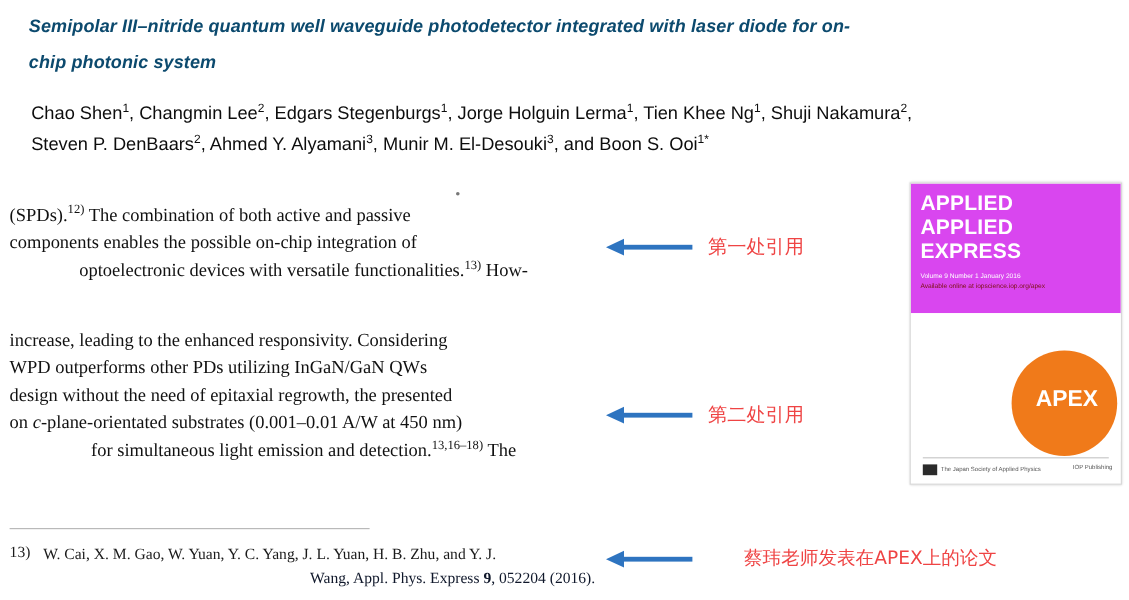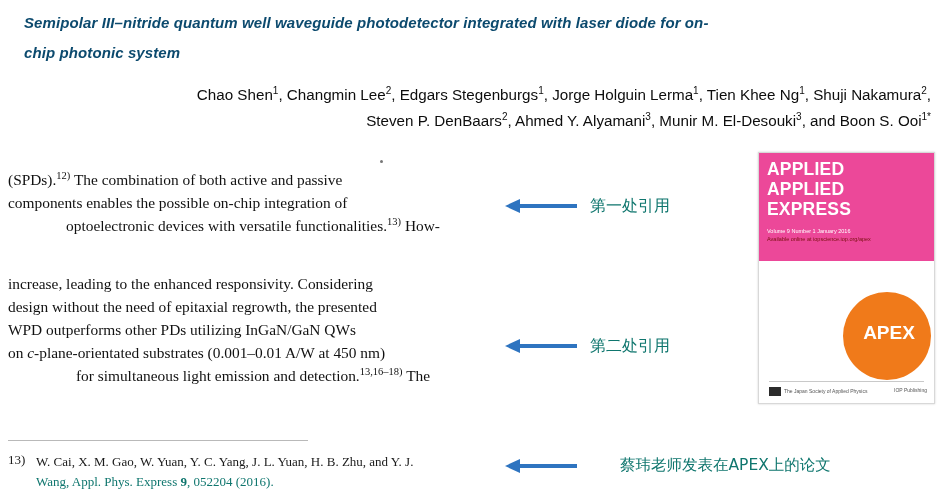--- a/index.html
+++ b/index.html
@@ -36,21 +36,20 @@
 
   
   .authors {
     position: absolute;
     left: 26px;
     top: 82px;
     width: 905px;
     color: #0d0d0d;
     font-size: 15.2px;
     line-height: 26px;
-    text-align: right;
   }
   .authors sup {
     font-size: 10px;
     vertical-align: super;
     line-height: 0;
   }
 
   
   .bodycol {
     position: absolute;
@@ -97,21 +96,21 @@
     position: absolute;
     left: 36px;
     top: 452px;
     width: 460px;
     font-family: "Liberation Serif", serif;
     font-size: 13px;
     line-height: 20px;
     color: #1a1a1a;
   }
   .reftext b { font-weight: bold; }
-  .refline-2 { color: #0f766e; }
+  .refline-2 { color: #0f172a; text-align: right; }
 
   
   .ref-rule {
     position: absolute;
     left: 8px;
     top: 440px;
     width: 300px;
     height: 1px;
     background: #b9b9b9;
   }
@@ -143,21 +142,21 @@
   .arrow2 { left: 505px; top: 339px; width: 72px; }
   .arrow2 .shaft { left: 15px; width: 57px; }
   .arrow2 .head { left: 0; }
   .arrow3 { left: 505px; top: 459px; width: 72px; }
   .arrow3 .shaft { left: 15px; width: 57px; }
   .arrow3 .head { left: 0; }
 
   
   .annot {
     position: absolute;
-    color: #0f766e;
+    color: #ef4444;
     font-family: "DejaVu Sans", sans-serif;
     font-size: 16px;
     white-space: nowrap;
   }
   .annot1 { left: 590px; top: 196px; }
   .annot2 { left: 590px; top: 336px; }
   .annot3 { left: 620px; top: 455px; font-size: 15.5px; text-align: center; }
 
   
   .cover {
@@ -169,21 +168,21 @@
     background: #ffffff;
     border: 1px solid #d8d8d8;
     box-shadow: 0 0 2px rgba(0,0,0,0.18);
     overflow: hidden;
   }
   .cover-top {
     position: absolute;
     left: 0; top: 0;
     width: 175px;
     height: 108px;
-    background: #ec4899;
+    background: #d946ef;
     text-decoration: underline;
   }
   .cover-title {
     position: absolute;
     left: 8px;
     top: 6px;
     color: #ffffff;
     font-family: "Liberation Sans", sans-serif;
     font-weight: bold;
     font-size: 17.5px;
@@ -276,22 +275,22 @@
   <div class="stray-dot"></div>
 
   <div class="bodycol para1">
     <div>(SPDs).<sup>12)</sup> The combination of both active and passive</div>
     <div>components enables the possible on-chip integration of</div>
     <div class="lastline">optoelectronic devices with versatile functionalities.<sup>13)</sup> How-</div>
   </div>
 
   <div class="bodycol para2">
     <div>increase, leading to the enhanced responsivity. Considering</div>
+    <div>WPD outperforms other PDs utilizing InGaN/GaN QWs</div>
     <div>design without the need of epitaxial regrowth, the presented</div>
-    <div>WPD outperforms other PDs utilizing InGaN/GaN QWs</div>
     <div>on <span class="italic">c</span>-plane-orientated substrates (0.001–0.01 A/W at 450 nm)</div>
     <div class="lastline">for simultaneous light emission and detection.<sup>13,16–18)</sup> The</div>
   </div>
 
   <div class="ref-rule"></div>
   <div class="refnum">13)</div>
   <div class="reftext">
     <div>W. Cai, X. M. Gao, W. Yuan, Y. C. Yang, J. L. Yuan, H. B. Zhu, and Y. J.</div>
     <div class="refline-2">Wang, Appl. Phys. Express <b>9</b>, 052204 (2016).</div>
   </div>

